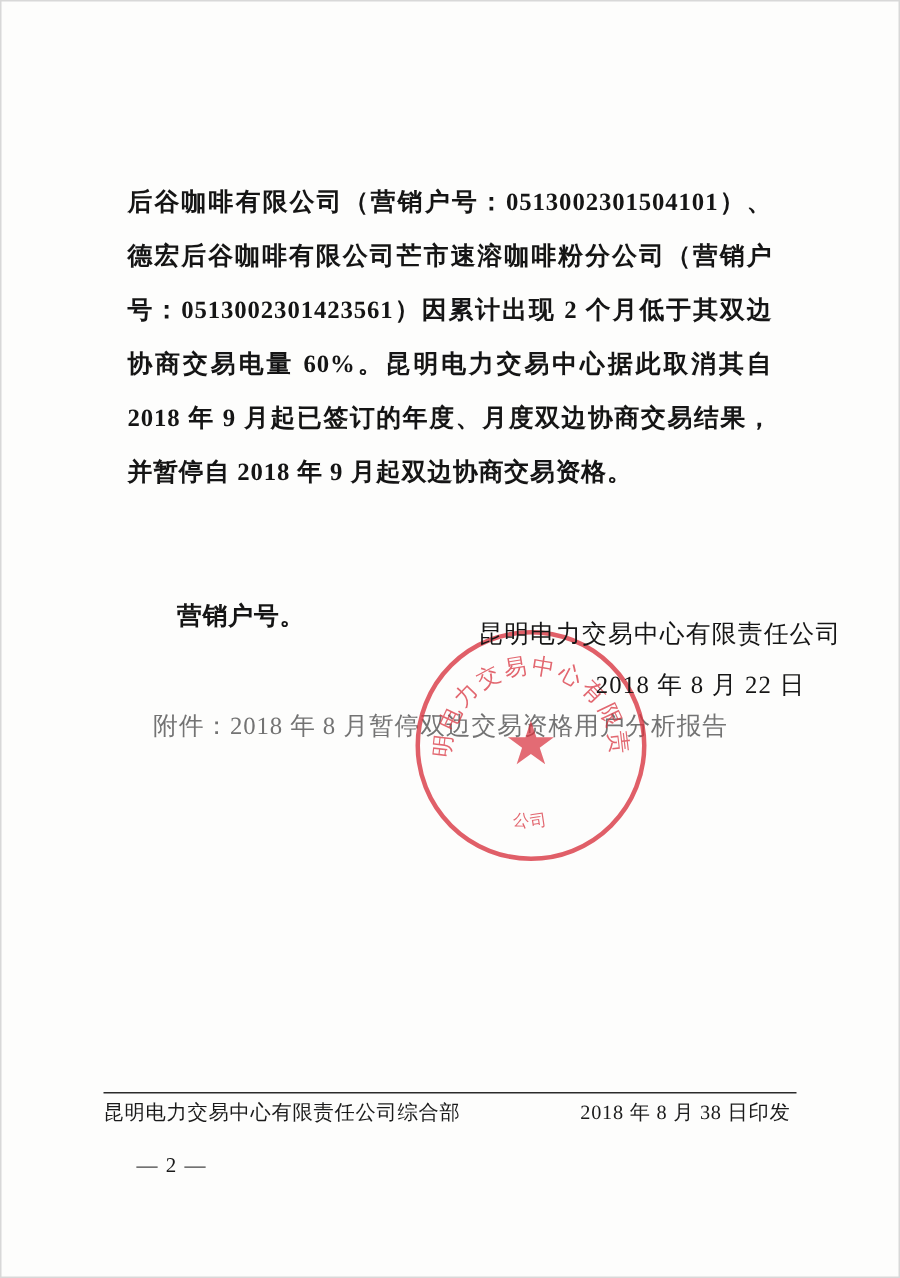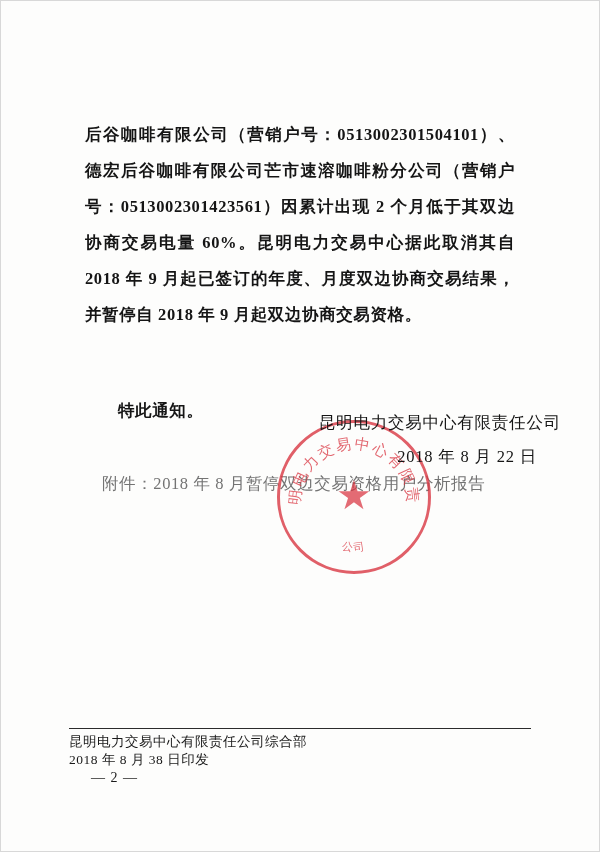--- a/index.html
+++ b/index.html
@@ -134,21 +134,20 @@
     position: absolute;
     left: 68px;
     top: 732px;
     width: 462px;
     display: flex;
     justify-content: space-between;
     align-items: baseline;
     font-size: 13.5px;
     letter-spacing: 0.5px;
     color: #1a1a1a;
-    flex-direction: column;
   }
   .footer-right { padding-right: 4px; }
 
   .page-number {
     position: absolute;
     left: 68px;
     top: 769px;
     width: 462px;
     text-align: left;
     font-size: 14px;
@@ -159,21 +158,21 @@
 </style>
 </head>
 <body>
 
 <div class="page">
 
   <div class="content">
     <p class="para">后谷咖啡有限公司（营销户号：0513002301504101）、德宏后谷咖啡有限公司芒市速溶咖啡粉分公司（营销户号：0513002301423561）因累计出现 2 个月低于其双边协商交易电量 60%。昆明电力交易中心据此取消其自 2018 年 9 月起已签订的年度、月度双边协商交易结果，并暂停自 2018 年 9 月起双边协商交易资格。</p>
     <div class="spacer-sm"></div>
     <div class="spacer-sm"></div>
-    <p class="para indent2">特此通知。</p>
+    <p class="para indent2">营销户号。</p>
     <div class="spacer-md"></div>
     <p class="attachment">附件：2018 年 8 月暂停双边交易资格用户分析报告</p>
   </div>
 
   <div class="seal">
     <svg class="seal-arc" viewBox="0 0 148 148">
       <defs>
         <path id="arcTop" d="M 20 80 A 54 54 0 0 1 128 80"></path>
         <path id="arcBottom" d="M 32 86 A 42 42 0 0 0 116 86"></path>
       </defs>

